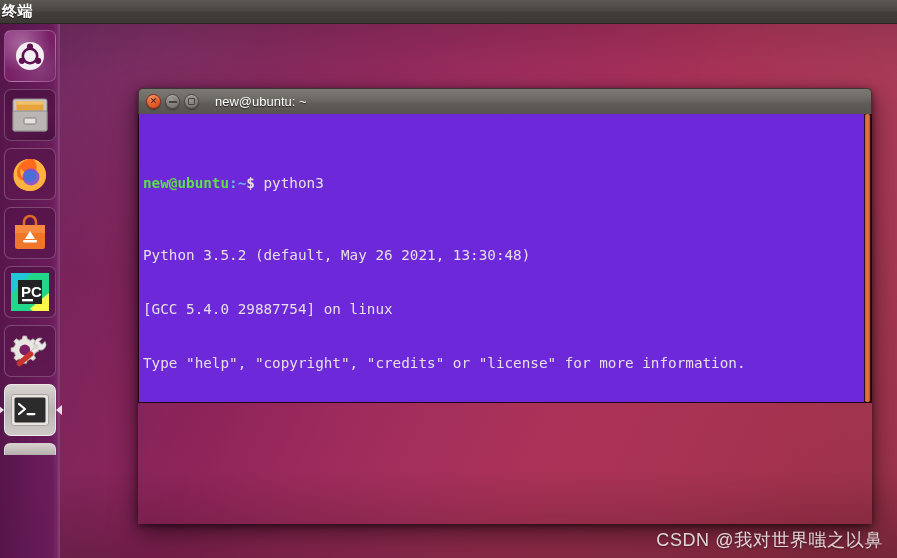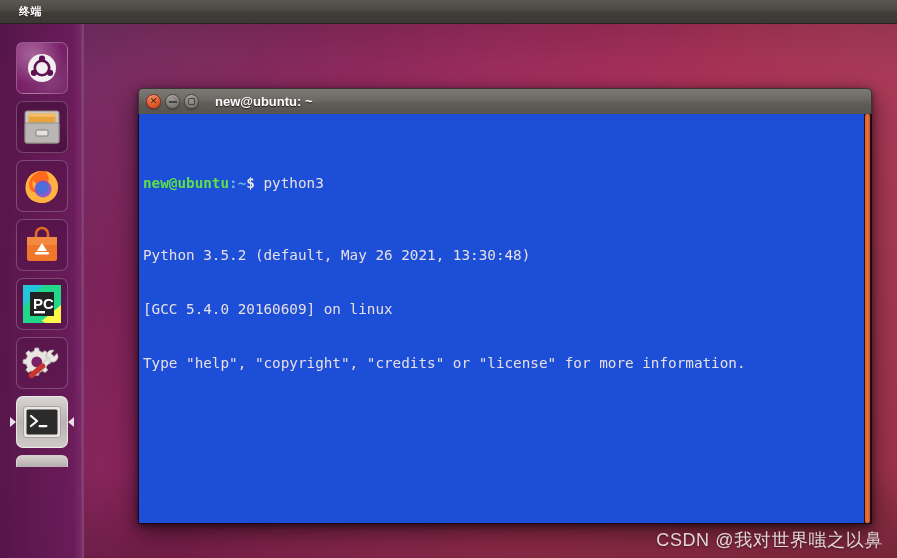--- a/index.html
+++ b/index.html
@@ -51,42 +51,42 @@
     left: 0; top: 0;
     width: 897px; height: 24px;
     background: linear-gradient(180deg, #5b5854 0%, #4a4641 48%, #413d39 52%, #3c3835 100%);
     border-bottom: 1px solid #262321;
     display: flex;
     align-items: center;
     z-index: 40;
   }
   .panel-title {
     color: #ffffff;
-    font-size: 11px;
+    font-size: 15px;
     font-weight: bold;
-    padding-left: 19px;
+    padding-left: 2px;
     text-shadow: 0 1px 1px rgba(0,0,0,0.6);
     letter-spacing: 0.5px;
     white-space: nowrap;
   }
 
   
   .launcher {
     position: absolute;
     left: 0; top: 24px;
-    width: 84px; height: 534px;
+    width: 60px; height: 534px;
     background: linear-gradient(90deg,
         rgba(84,20,74,0.93) 0%,
         rgba(96,24,83,0.92) 45%,
         rgba(104,27,89,0.90) 88%,
         rgba(120,40,104,0.90) 97%,
         rgba(150,95,140,0.55) 100%);
     border-right: 1px solid rgba(200,150,190,0.35);
     z-index: 30;
-    padding-top: 12px;
+    padding-top: 0;
   }
   .launcher-item {
     position: relative;
     width: 52px; height: 52px;
     margin: 6px auto 7px auto;
     border-radius: 7px;
     overflow: visible;
   }
   .tile {
     position: absolute;
@@ -212,29 +212,29 @@
     border-radius: 1px;
   }
   .glyph-min {
     width: 8px; height: 0;
     border-top: 2px solid #46423e;
   }
   .wtitle {
     margin-left: 12px;
     color: #ffffff;
     font-size: 13px;
-    font-weight: bold;
+    font-weight: normal;
     text-shadow: 0 1px 1px rgba(0,0,0,0.65);
     white-space: nowrap;
   }
 
   .term-body {
     position: relative;
-    height: 410px;
-    background: #1d4ed8;
+    height: 289px;
+    background: #6d28d9;
     border: 1px solid #1d0715;
     border-top: none;
     overflow: hidden;
   }
   .term-text {
     padding: 6px 8px 0 4px;
     font-family: "DejaVu Sans Mono", "Liberation Mono", monospace;
     font-size: 14.3px;
     line-height: 18px;
     color: #e6e0e4;
@@ -398,21 +398,21 @@
       </div>
       <div class="wtitle">new@ubuntu: ~</div>
     </div>
 
     <div class="term-body">
       <div class="term-text">
 
         <span class="ln"><span class="prompt-user">new@ubuntu</span><span class="prompt-path">:~</span><span class="prompt-dollar">$</span><span class="plain"> python3</span></span>
 
         <span class="ln plain">Python 3.5.2 (default, May 26 2021, 13:30:48)</span>
-        <span class="ln plain">[GCC 5.4.0 20160609] on linux</span>
+        <span class="ln plain">[GCC 5.4.0 29887754] on linux</span>
         <span class="ln plain">Type "help", "copyright", "credits" or "license" for more information.</span>
 
 
       </div>
 
       <div class="scrollbar">
         <div class="scroll-thumb"></div>
       </div>
     </div>
   </div>

